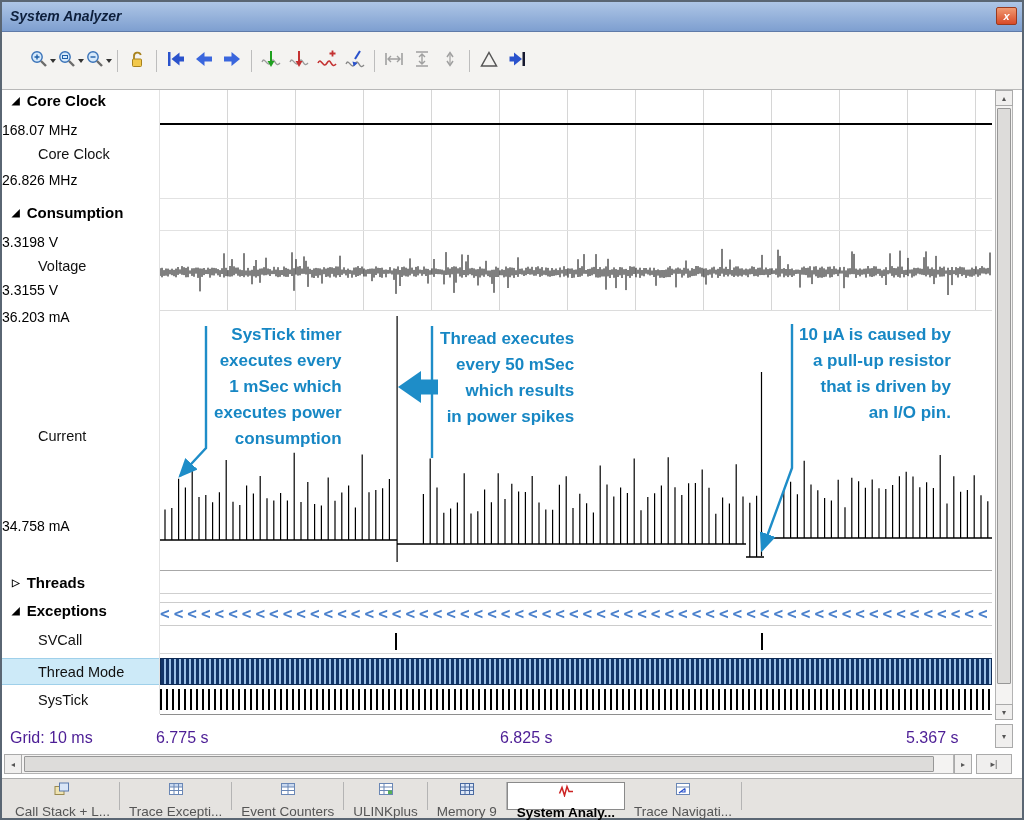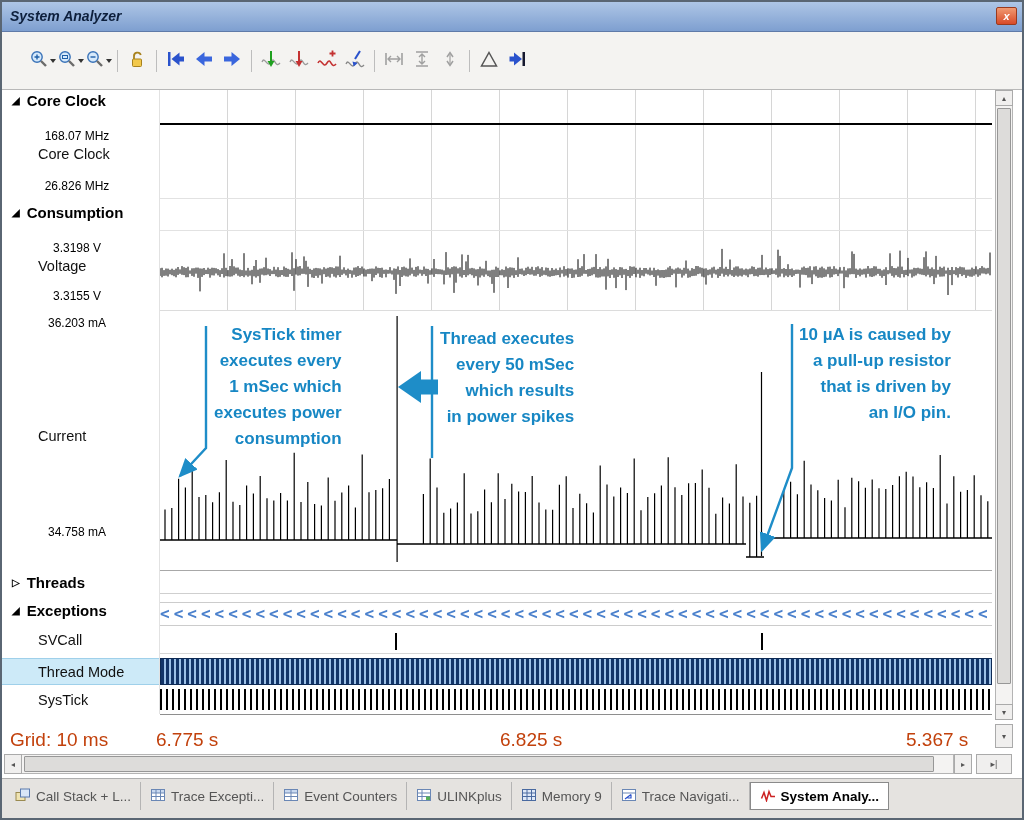--- a/index.html
+++ b/index.html
@@ -17,21 +17,21 @@
     color:#fff; font-size:11px; font-weight:bold; text-align:center; line-height:16px; cursor:pointer; }
 
   
   #toolbar { position:absolute; left:0; top:30px; width:1020px; height:58px;
     background:#f4f3f1; border-bottom:1px solid #b8b8b8; display:flex; align-items:center; padding-left:26px; }
   .tbtn { width:28px; height:26px; display:flex; align-items:center; justify-content:center; border-radius:2px; }
   .tsep { width:1px; height:22px; background:#bdbdbd; margin:0 5px; }
   .dd { width:0; height:0; border-left:3px solid transparent; border-right:3px solid transparent; border-top:4px solid #333; margin-left:1px; }
 
   
-  .val { position:absolute; left:0; width:150px; text-align:center; font-size:12px; color:#000;margin-top:7px; }
+  .val { position:absolute; left:0; width:150px; text-align:left; font-size:14px; color:#000; }
   .rowlab { position:absolute; left:36px; font-size:14.5px; color:#111; }
   .sect { position:absolute; left:10px; font-size:15px; font-weight:bold; color:#000; display:flex; align-items:center; gap:7px; }
   .tri { font-size:10px; position:relative; top:0px; }
 
   
   .hline { position:absolute; left:158px; width:832px; height:1px; }
   #gridband { position:absolute; left:158px; top:88px; width:832px; height:220px;
     background:repeating-linear-gradient(90deg, transparent 0 67px, #d6d6d6 67px 68px); }
   #vsep { position:absolute; left:157px; top:88px; width:1px; height:624px; background:#e2e2e2; }
 
@@ -49,33 +49,33 @@
     border:1px solid #0e2a54;
     background:repeating-linear-gradient(90deg,#123468 0 3px,#9cc0e6 3px 5px); }
 
   #systick-lane { position:absolute; left:158px; top:687px; width:832px; height:21px;
     background:repeating-linear-gradient(90deg,#000 0 2px,transparent 2px 6px); }
 
   
   .ann { position:absolute; color:#1787c4; font-weight:bold; font-size:17px; line-height:26px;text-align:right; }
 
   
-  .timelab { position:absolute; font-size:19px; color:#c2410c; }
+  .timelab { position:absolute; font-size:16px; color:#4c1d95; }
 
   
   .sb-btn { position:absolute; background:#f0efee; border:1px solid #aaa; color:#555;
     font-size:8px; display:flex; align-items:center; justify-content:center; }
   .sb-track { position:absolute; background:#f4f3f2; border:1px solid #b4b4b4; }
   .sb-thumb { position:absolute; background:#dddcda; border:1px solid #979797; border-radius:1px; }
 
   
   #tabbar { position:absolute; left:0; top:776px; width:1020px; height:40px;
     background:#e5e3e0; border-top:1px solid #aeaeae; display:flex; align-items:flex-start; padding:3px 0 0 4px; }
   .tab { height:28px; display:flex; align-items:center; gap:5px; padding:0 9px;
-    font-size:13.5px; color:#555; border-right:1px solid #b4b4b4; cursor:pointer; white-space:nowrap; }
+    font-size:13.5px; color:#555; border-right:1px solid #b4b4b4; cursor:pointer; white-space:nowrap;flex-direction:column; }
   .tab.active { background:#fff; border:1px solid #8a8a8a; border-right:1px solid #8a8a8a;
     color:#000; font-weight:bold; }
 </style>
 </head>
 <body>
 
 <div id="win">
 
   <div id="titlebar">
     <span id="title-text">System Analyzer</span>
@@ -340,29 +340,29 @@
           </svg></span>
       <span>ULINKplus</span>
     </div>
     <div class="tab">
       <span><svg width="16" height="14">
             <rect x="1.5" y="1.5" width="13" height="11" fill="#dfe9f8" stroke="#4a6aa0"></rect>
             <path d="M1.5 5h13M1.5 8.5h13M6 1.5v11M10.5 1.5v11" stroke="#4a6aa0"></path>
           </svg></span>
       <span>Memory 9</span>
     </div>
+    <div class="tab active">
+      <span><svg width="16" height="14">
+            <path d="M1.5 10.5l2.5-6 2.5 8 2.5-9 2 5h4" fill="none" stroke="#cc2222" stroke-width="1.5"></path>
+          </svg></span>
+      <span>System Analy...</span>
+    </div>
     <div class="tab">
       <span><svg width="16" height="14">
             <rect x="1.5" y="1.5" width="13" height="11" fill="#fff" stroke="#6a87b5"></rect>
             <path d="M1.5 5h13" stroke="#6a87b5"></path>
             <path d="M4 11l6-4.5M10 6.5v3.5h-3.5" fill="none" stroke="#2a52cc" stroke-width="1.2"></path>
           </svg></span>
       <span>Trace Navigati...</span>
     </div>
-    <div class="tab active">
-      <span><svg width="16" height="14">
-            <path d="M1.5 10.5l2.5-6 2.5 8 2.5-9 2 5h4" fill="none" stroke="#cc2222" stroke-width="1.5"></path>
-          </svg></span>
-      <span>System Analy...</span>
-    </div>
   </div>
 
 </div>
 
 </body></html>

